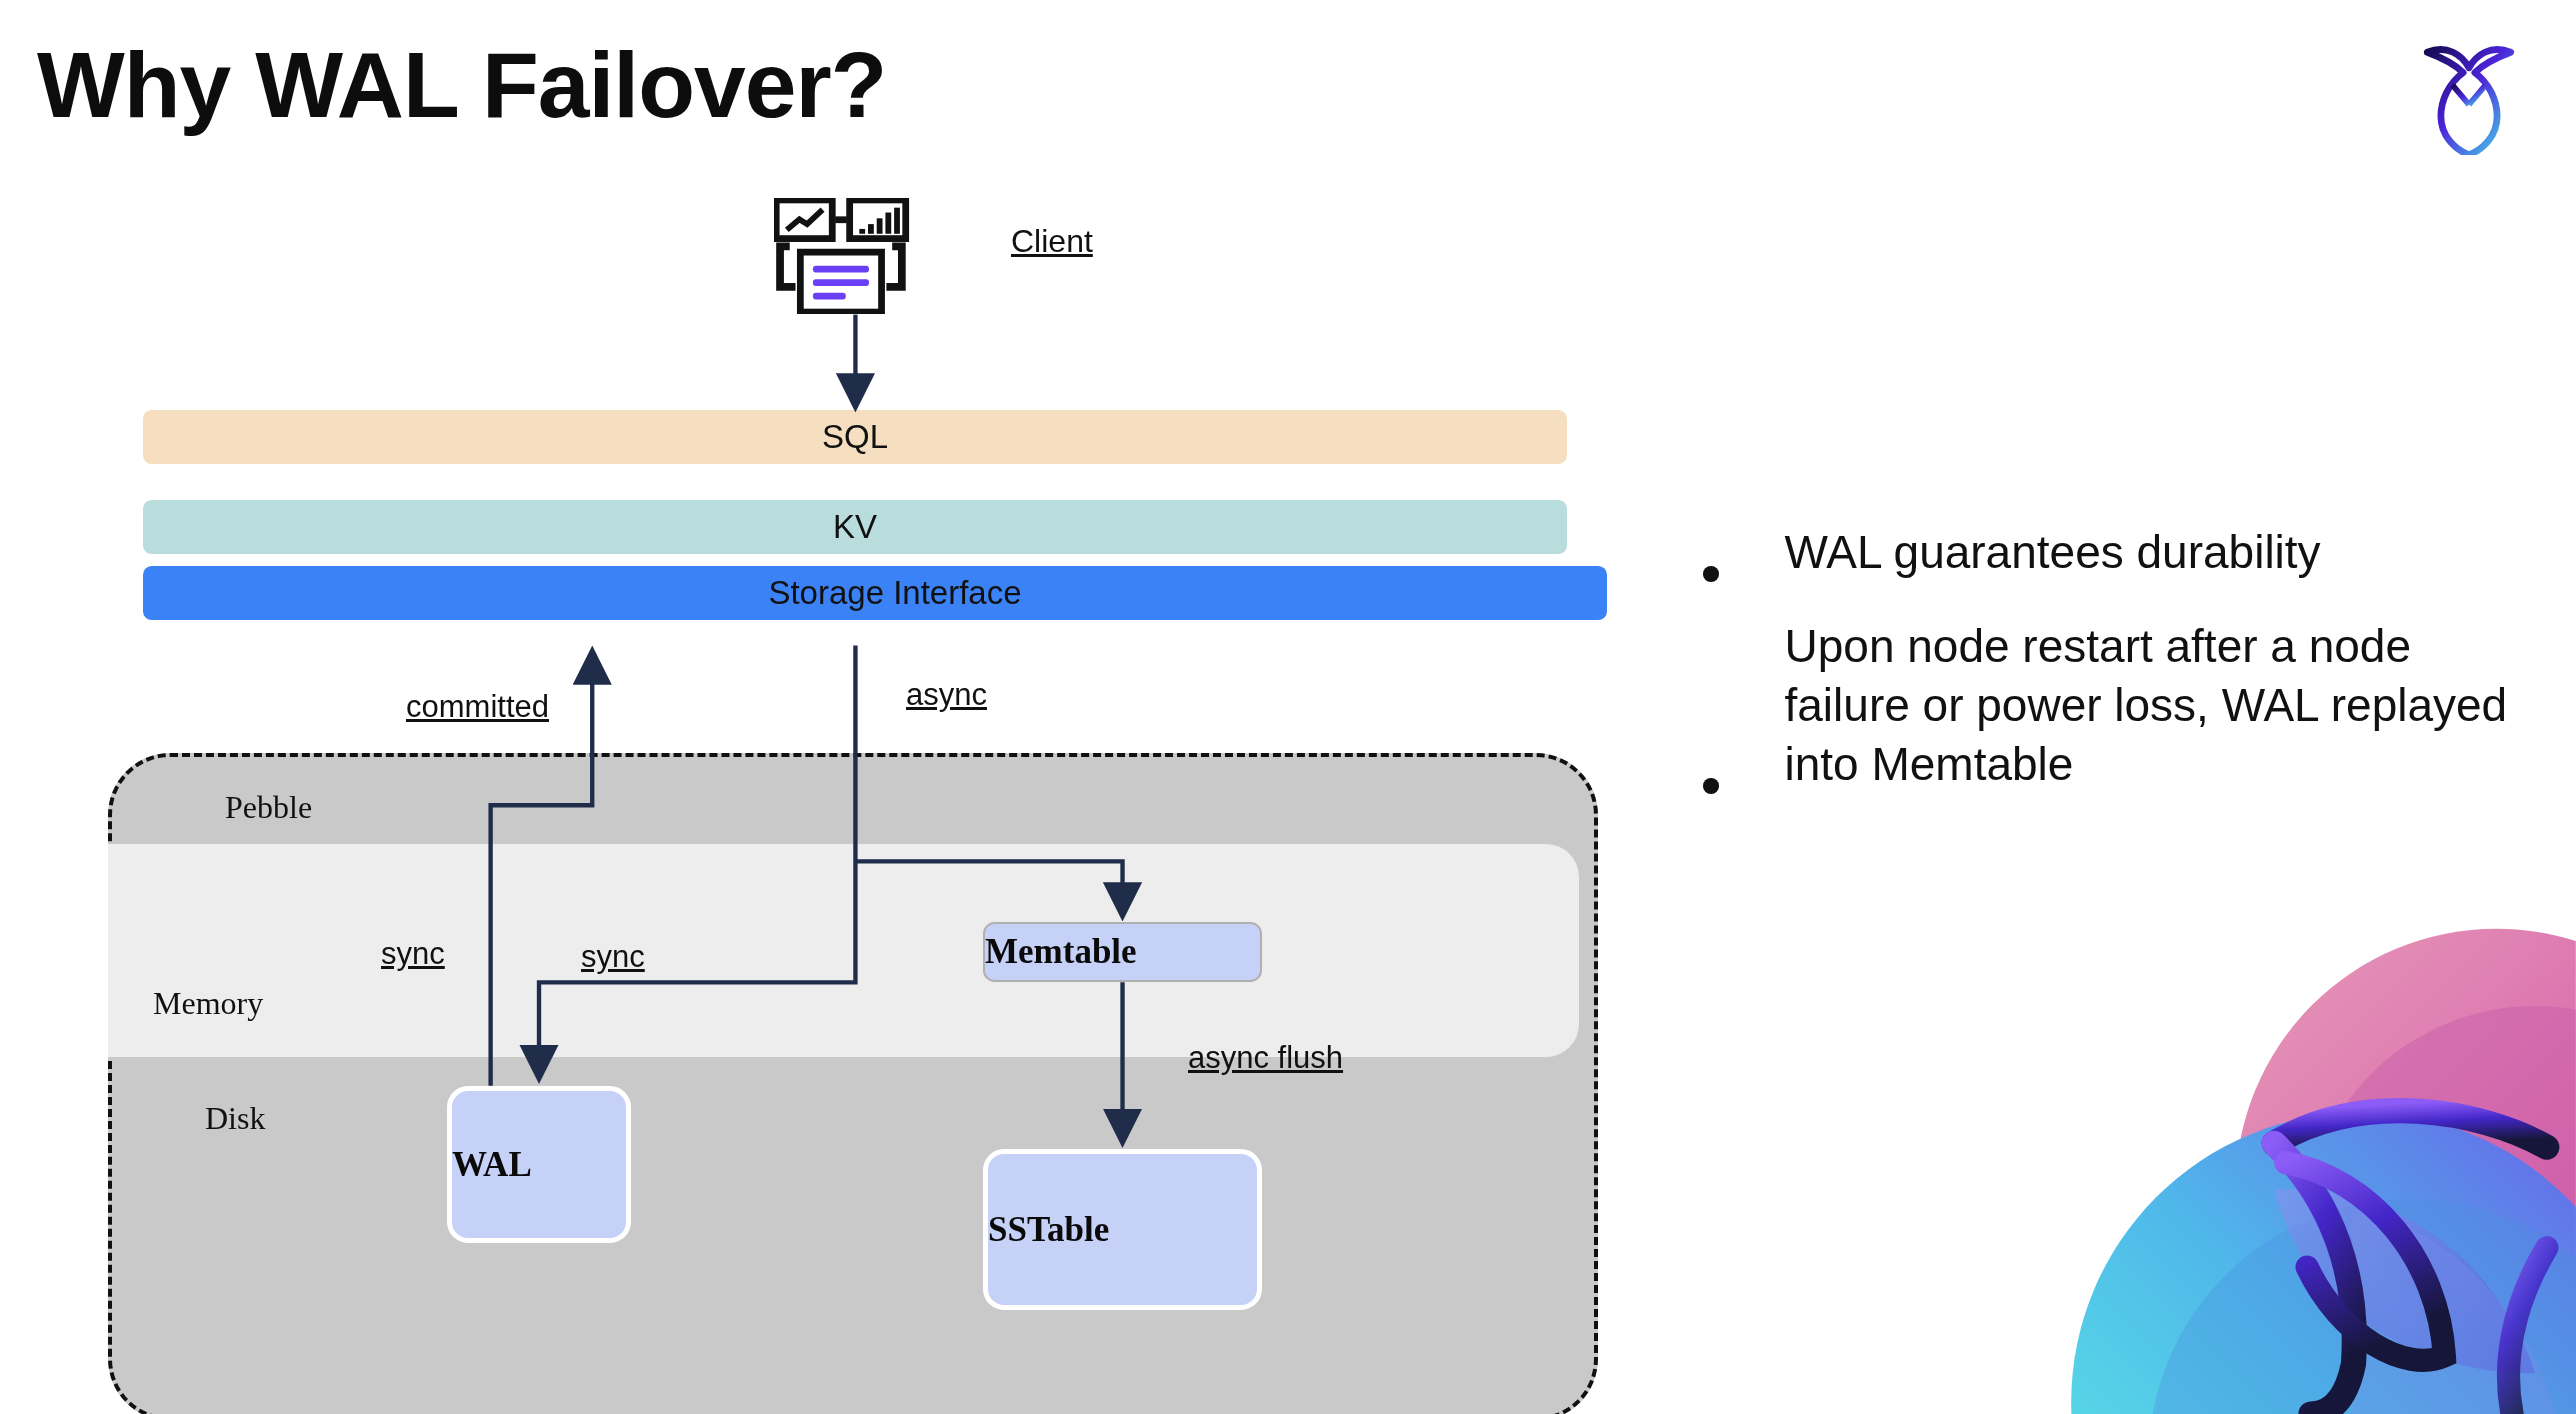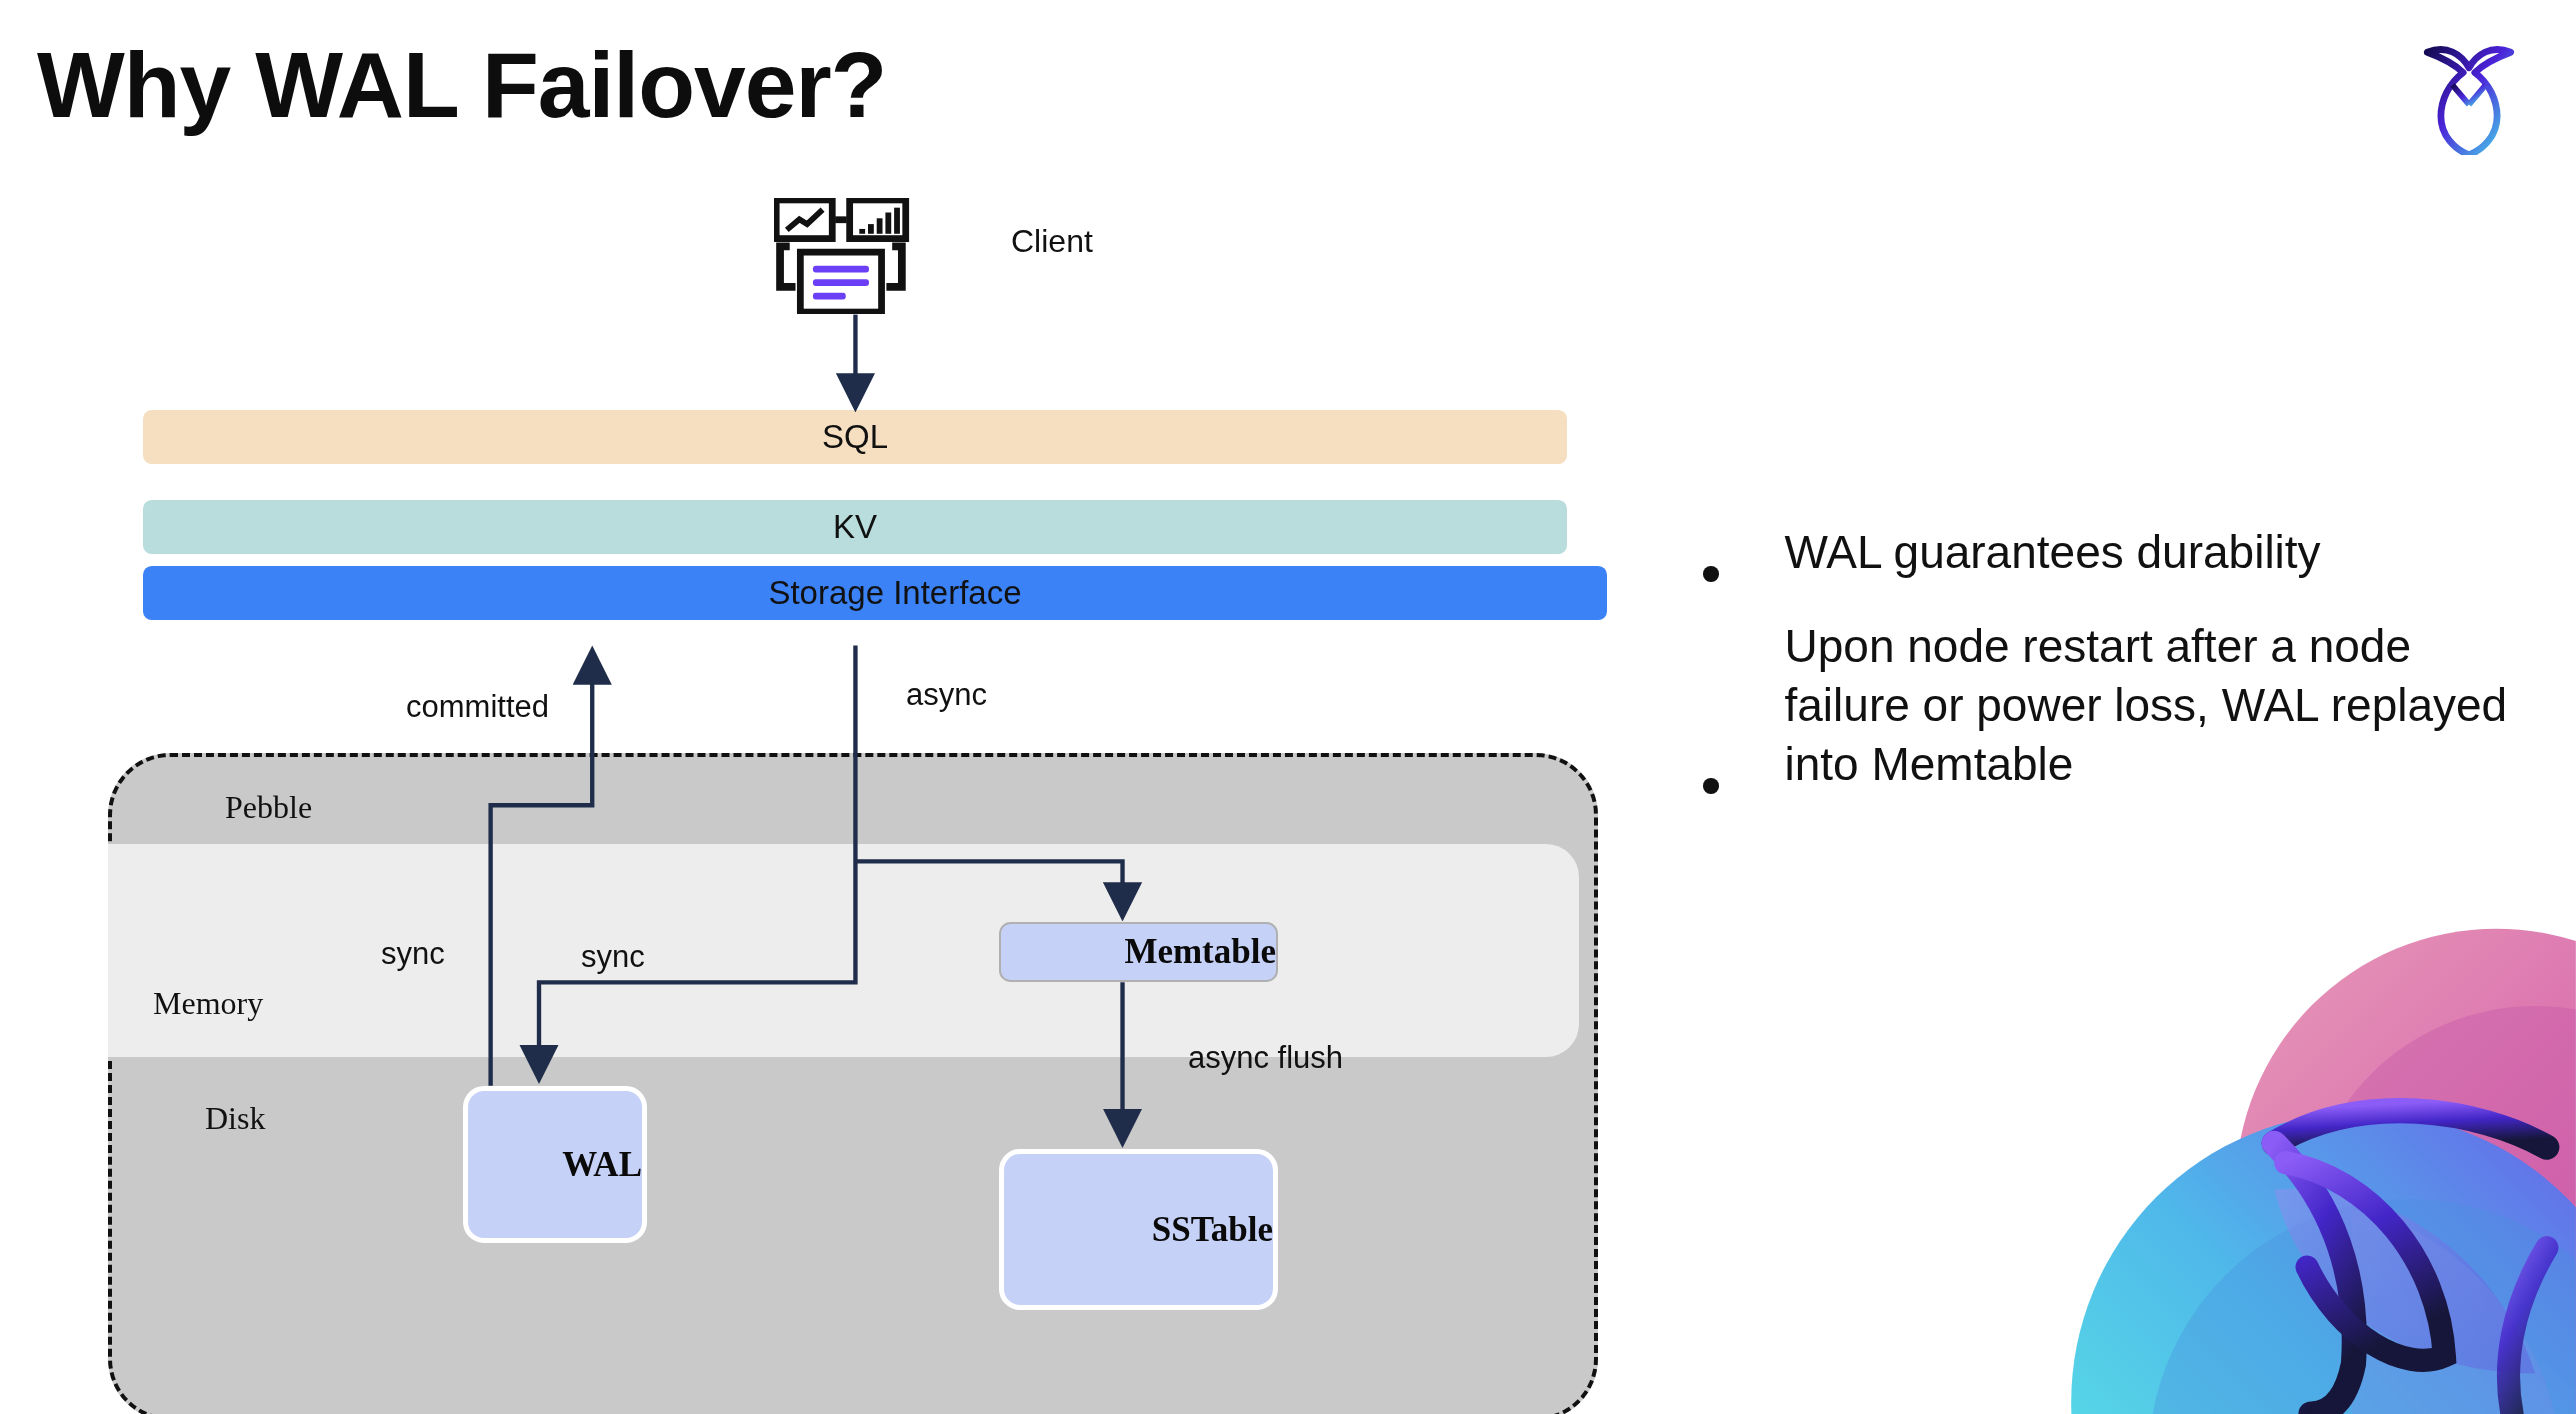--- a/index.html
+++ b/index.html
@@ -47,46 +47,45 @@
   .region-label{
     position:absolute;font-family:"Liberation Serif",serif;
     font-size:32px;color:#111;white-space:nowrap;
   }
   #label-pebble{left:225px;top:789px;}
   #label-memory{left:153px;top:985px;}
   #label-disk{left:205px;top:1100px;}
 
   
   .node{
-    position:absolute;display:flex;align-items:center;justify-content:flex-end;
+    position:absolute;display:flex;align-items:center;justify-content:flex-start;
     font-family:"Liberation Serif",serif;font-weight:bold;
     font-size:35px;color:#0a0a0a;background:#c6d1f8;
     box-sizing:border-box;
-    margin-left:16px;
   }
   #node-memtable{left:983px;top:922px;width:279px;height:60px;
                  border-radius:11.6px;border:2.9px solid #b0b0b0;}
   #node-wal{left:447px;top:1086px;width:184px;height:157px;
             border-radius:21px;border:5.8px solid #ffffff;}
   #node-sstable{left:983px;top:1149px;width:279px;height:161px;
                 border-radius:21px;border:5.8px solid #ffffff;}
 
   
   #client-icon{position:absolute;left:774px;top:198px;width:160px;height:116px;}
   #label-client{position:absolute;left:1011px;top:223px;
     font-family:"Liberation Sans",sans-serif;font-size:32px;color:#111;}
 
   
   #arrow-layer{position:absolute;left:0;top:0;width:2576px;height:1415px;
                pointer-events:none;}
 
   
   .edge-label{
     position:absolute;font-family:"Liberation Sans",sans-serif;
-    font-size:31px;color:#111;white-space:nowrap;
+    font-size:31px;color:#111;white-space:nowrap;text-decoration:underline;
   }
   #label-committed{left:406px;top:689px;}
   #label-commit{left:906px;top:677px;}
   #label-sync-1{left:381px;top:936px;}
   #label-sync-2{left:581px;top:939px;}
   #label-async-flush{left:1188px;top:1040px;}
 
   
   #bullet-list{position:absolute;left:1703px;top:523px;width:813px;}
   .bullet-row{display:flex;align-items:flex-end;margin-bottom:35px;}

